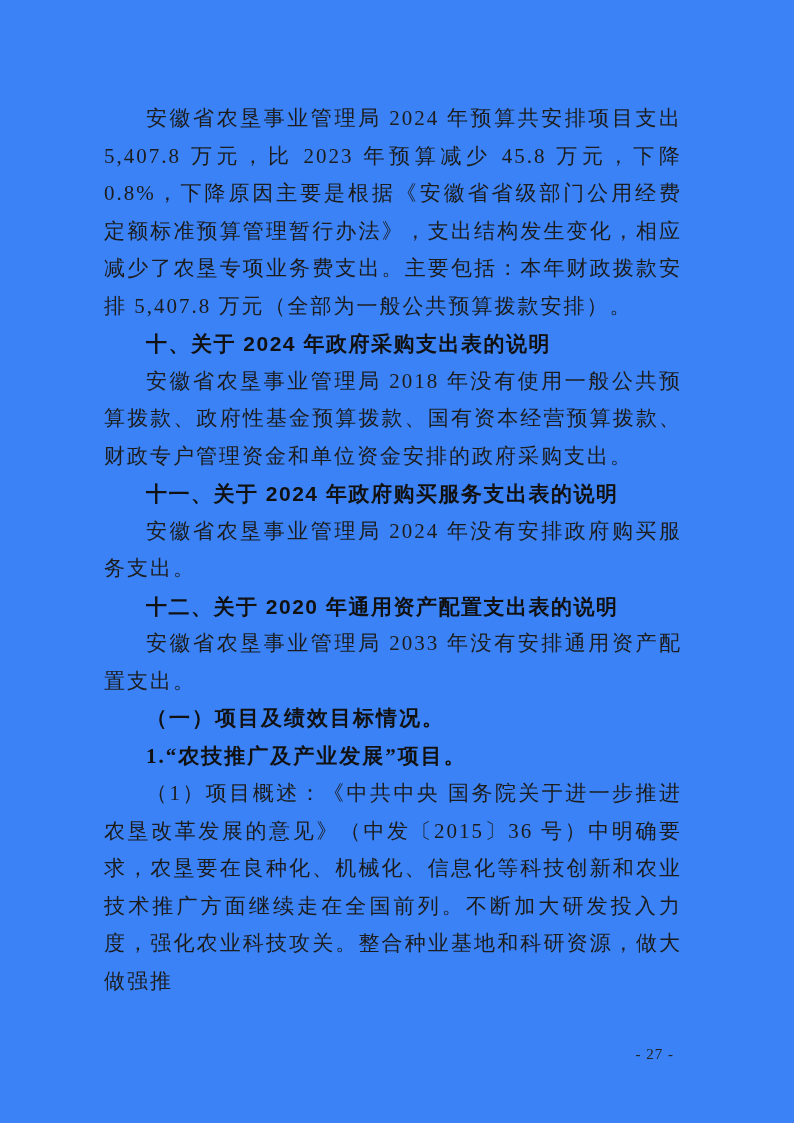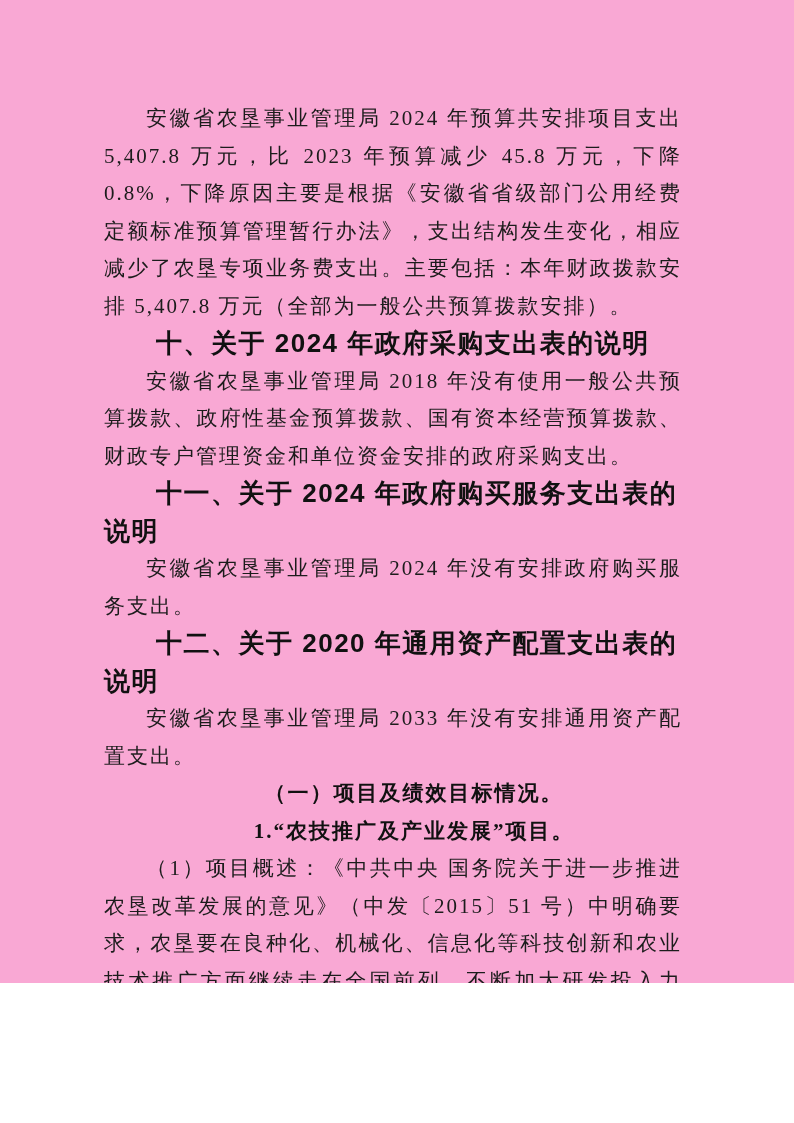--- a/index.html
+++ b/index.html
@@ -3,22 +3,22 @@
 <meta charset="utf-8">
 <style>
   html, body {
     margin: 0;
     padding: 0;
     background: #ffffff;
   }
   .page {
     position: relative;
     width: 794px;
-    height: 983px;
-    background: #f9a8d4;
+    height: 1123px;
+    background: #3b82f6;
     overflow: hidden;
   }
   .content {
     position: absolute;
     left: 104px;
     top: 100px;
     width: 578px;
   }
   .para {
     margin: 0;
@@ -28,36 +28,35 @@
     color: #1c1c1c;
     text-align: justify;
     text-justify: inter-ideograph;
     text-indent: 2em;
     letter-spacing: 2px;
   }
   .heading {
     margin: 0;
     font-family: "Liberation Sans", "DejaVu Sans", sans-serif;
     font-weight: bold;
-    font-size: 26px;
+    font-size: 21px;
     line-height: 37.5px;
     color: #111111;
     text-indent: 2em;
     letter-spacing: 1.5px;
   }
   .kaiti {
     margin: 0;
     font-family: "Liberation Serif", "DejaVu Serif", serif;
     font-weight: bold;
     font-size: 21px;
     line-height: 37.5px;
     color: #111111;
     text-indent: 2em;
     letter-spacing: 2px;
-    text-align: center;
   }
   .footer-pageno {
     position: absolute;
     top: 1046px;
     right: 120px;
     font-family: "Liberation Serif", "DejaVu Serif", serif;
     font-size: 15px;
     color: #222222;
     letter-spacing: 1px;
   }
@@ -69,17 +68,17 @@
   <div class="content">
     <p class="para">安徽省农垦事业管理局 2024 年预算共安排项目支出 5,407.8 万元，比 2023 年预算减少 45.8 万元，下降 0.8%，下降原因主要是根据《安徽省省级部门公用经费定额标准预算管理暂行办法》，支出结构发生变化，相应减少了农垦专项业务费支出。主要包括：本年财政拨款安排 5,407.8 万元（全部为一般公共预算拨款安排）。</p>
     <h3 class="heading">十、关于 2024 年政府采购支出表的说明</h3>
     <p class="para">安徽省农垦事业管理局 2018 年没有使用一般公共预算拨款、政府性基金预算拨款、国有资本经营预算拨款、财政专户管理资金和单位资金安排的政府采购支出。</p>
     <h3 class="heading">十一、关于 2024 年政府购买服务支出表的说明</h3>
     <p class="para">安徽省农垦事业管理局 2024 年没有安排政府购买服务支出。</p>
     <h3 class="heading">十二、关于 2020 年通用资产配置支出表的说明</h3>
     <p class="para">安徽省农垦事业管理局 2033 年没有安排通用资产配置支出。</p>
     <h4 class="kaiti">（一）项目及绩效目标情况。</h4>
     <h4 class="kaiti">1.“农技推广及产业发展”项目。</h4>
-    <p class="para">（1）项目概述：《中共中央 国务院关于进一步推进农垦改革发展的意见》（中发〔2015〕51 号）中明确要求，农垦要在良种化、机械化、信息化等科技创新和农业技术推广方面继续走在全国前列。不断加大研发投入力度，强化农业科技攻关。整合种业基地和科研资源，做大做强推</p>
+    <p class="para">（1）项目概述：《中共中央 国务院关于进一步推进农垦改革发展的意见》（中发〔2015〕36 号）中明确要求，农垦要在良种化、机械化、信息化等科技创新和农业技术推广方面继续走在全国前列。不断加大研发投入力度，强化农业科技攻关。整合种业基地和科研资源，做大做强推</p>
   </div>
 
   <div class="footer-pageno">- 27 -</div>
 </div>
 
 </body></html>

